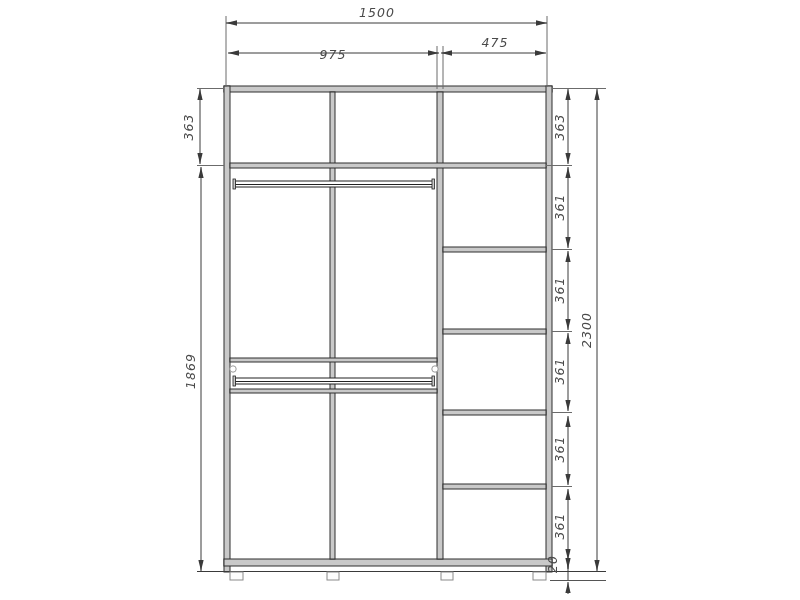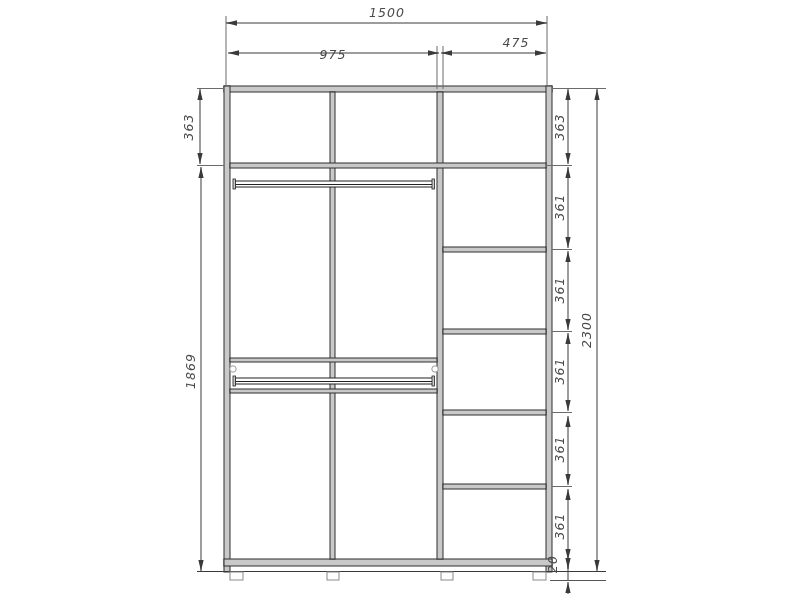--- a/index.html
+++ b/index.html
@@ -92,23 +92,23 @@
     <line x1="568" y1="416" x2="568" y2="485"></line>
     <line x1="568" y1="489" x2="568" y2="560"></line>
     <line x1="597" y1="89" x2="597" y2="571"></line>
   </g>
 
   <line x1="568" y1="562" x2="568" y2="580" stroke="#3a3a3a" stroke-width="1"></line>
   <line x1="568" y1="559" x2="568" y2="569" stroke="#3a3a3a" stroke-width="1" marker-end="url(#arr)"></line>
   <line x1="568" y1="594" x2="568" y2="582" stroke="#3a3a3a" stroke-width="1" marker-end="url(#arr)"></line>
 </svg>
 
-<span class="dim" style="left:387px;top:13px">1500</span>
+<span class="dim" style="left:377px;top:13px">1500</span>
 <span class="dim" style="left:333px;top:55px">975</span>
-<span class="dim" style="left:516px;top:43px">475</span>
+<span class="dim" style="left:495px;top:43px">475</span>
 <span class="dim v" style="left:189px;top:127px">363</span>
 <span class="dim v" style="left:191px;top:371px">1869</span>
 <span class="dim v" style="left:560px;top:127px">363</span>
 <span class="dim v" style="left:560px;top:207px">361</span>
 <span class="dim v" style="left:560px;top:290px">361</span>
 <span class="dim v" style="left:560px;top:371px">361</span>
 <span class="dim v" style="left:560px;top:449px">361</span>
 <span class="dim v" style="left:560px;top:526px">361</span>
 <span class="dim v" style="left:587px;top:330px">2300</span>
 <span class="dim v" style="left:553px;top:564px">20</span>

